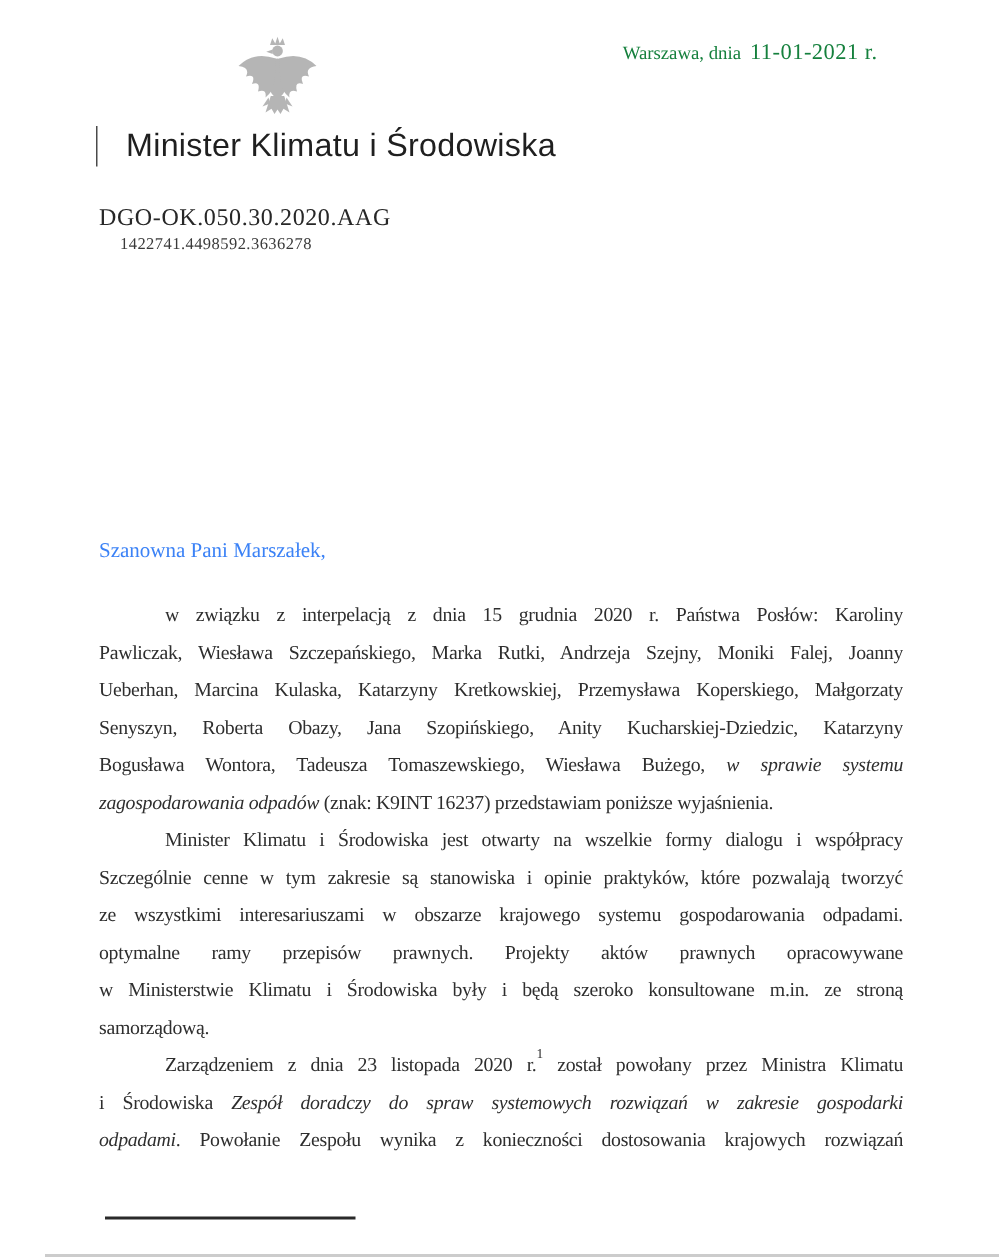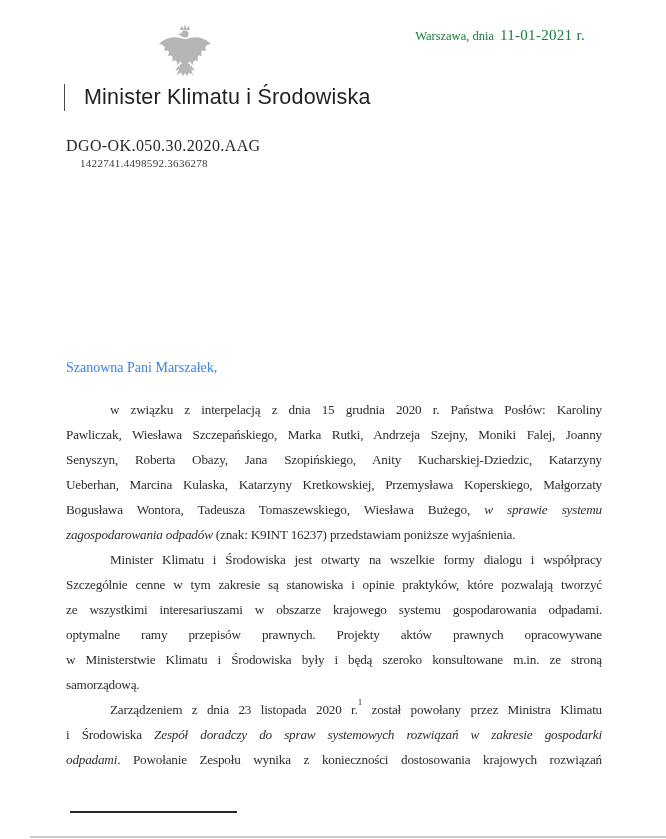--- a/index.html
+++ b/index.html
@@ -181,22 +181,22 @@
 
   <div class="ref">DGO-OK.050.30.2020.AAG</div>
   <div class="docid">1422741.4498592.3636278</div>
 
 
   <div class="salutation">Szanowna Pani Marszałek,</div>
 
   <div class="body" id="body">
       <div class="line indent"><span>w związku z interpelacją z dnia 15 grudnia 2020 r. Państwa Posłów: Karoliny</span></div>
       <div class="line"><span>Pawliczak, Wiesława Szczepańskiego, Marka Rutki, Andrzeja Szejny, Moniki Falej, Joanny</span></div>
+      <div class="line"><span>Ueberhan, Marcina Kulaska, Katarzyny Kretkowskiej, Przemysława Koperskiego, Małgorzaty</span></div>
       <div class="line"><span>Senyszyn, Roberta Obazy, Jana Szopińskiego, Anity Kucharskiej-Dziedzic, Katarzyny</span></div>
-      <div class="line"><span>Ueberhan, Marcina Kulaska, Katarzyny Kretkowskiej, Przemysława Koperskiego, Małgorzaty</span></div>
       <div class="line"><span>Bogusława Wontora, Tadeusza Tomaszewskiego, Wiesława Bużego, </span><span class="it">w sprawie systemu</span></div>
       <div class="line end"><span class="it">zagospodarowania odpadów</span><span> (znak: K9INT 16237) przedstawiam poniższe wyjaśnienia.</span></div>
       <div class="line indent"><span>Minister Klimatu i Środowiska jest otwarty na wszelkie formy dialogu i współpracy</span></div>
       <div class="line"><span>Szczególnie cenne w tym zakresie są stanowiska i opinie praktyków, które pozwalają tworzyć</span></div>
       <div class="line"><span>ze wszystkimi interesariuszami w obszarze krajowego systemu gospodarowania odpadami.</span></div>
       <div class="line"><span>optymalne ramy przepisów prawnych. Projekty aktów prawnych opracowywane</span></div>
       <div class="line"><span>w Ministerstwie Klimatu i Środowiska były i będą szeroko konsultowane m.in. ze stroną</span></div>
       <div class="line end"><span>samorządową.</span></div>
       <div class="line indent"><span>Zarządzeniem z dnia 23 listopada 2020 r.</span><sup>1</sup><span> został powołany przez Ministra Klimatu</span></div>
       <div class="line"><span>i Środowiska </span><span class="it">Zespół doradczy do spraw systemowych rozwiązań w zakresie gospodarki</span></div>

